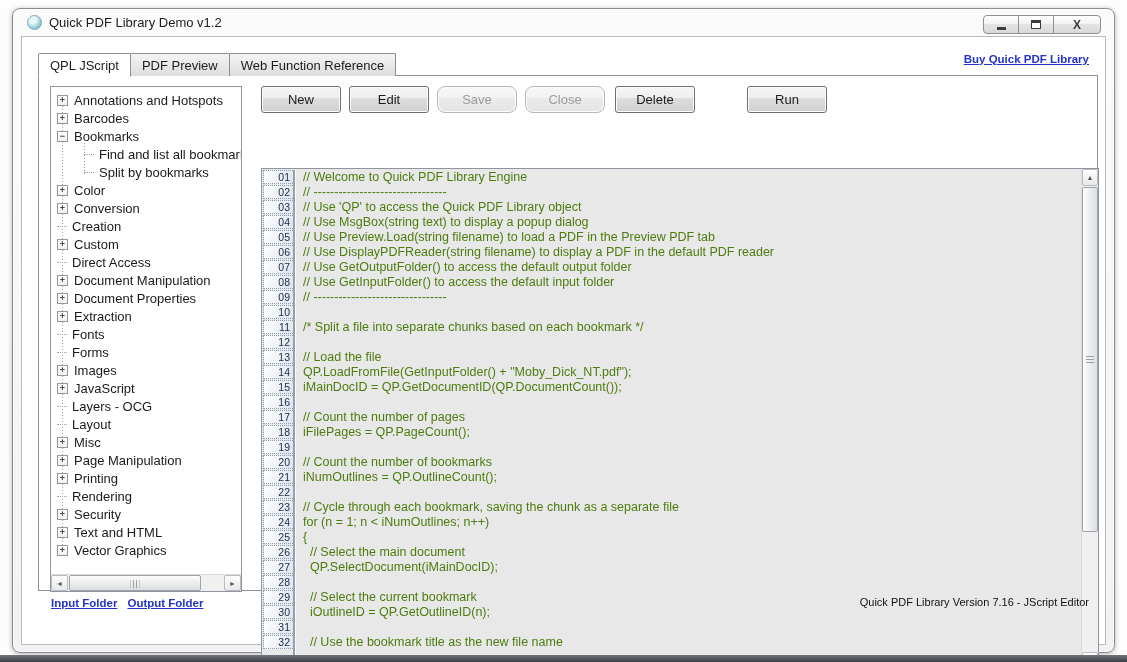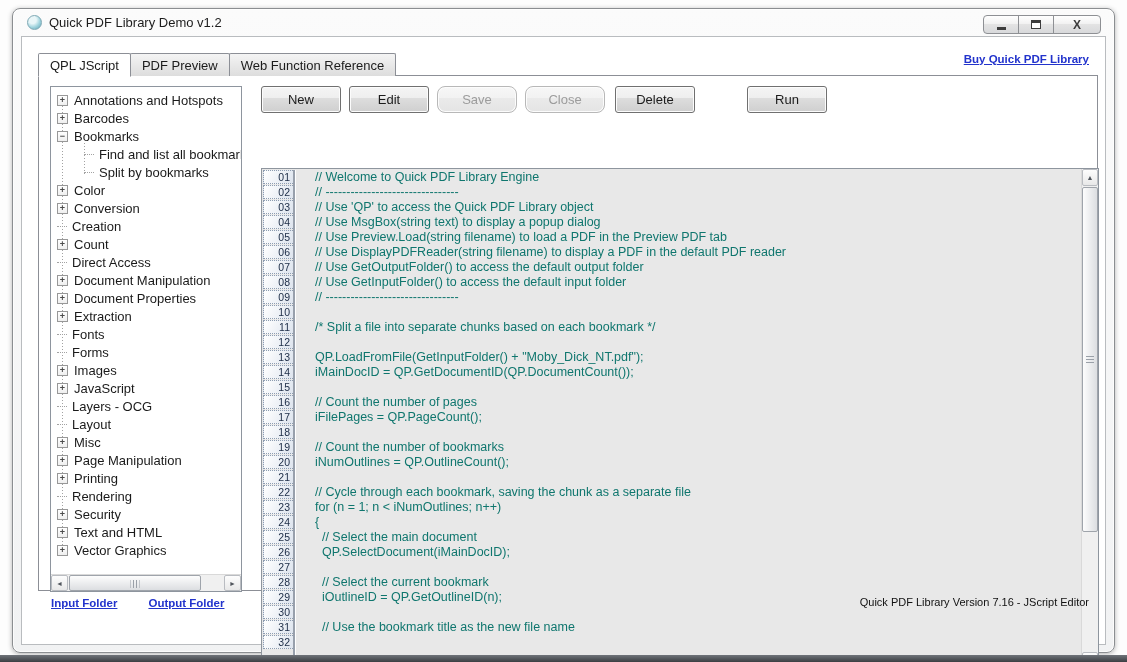--- a/index.html
+++ b/index.html
@@ -64,31 +64,31 @@
     background:linear-gradient(#f5f5f5,#eeeeee 45%,#dddddd 46%,#cfcfcf); box-shadow:inset 0 0 0 1px #fcfcfc; cursor:default; }
   .btn.disabled { border-color:#b8b8b8; color:#9c9c9c; background:linear-gradient(#f7f7f7,#f2f2f2 45%,#eaeaea 46%,#e4e4e4);border-radius:8px; }
 
   
   .editor { position:absolute; left:222px; top:92px; width:838px; height:502px; background:#e8e8e8; border:1px solid #8e959e; overflow:hidden; }
   .gutter { position:absolute; left:1px; top:1px; width:30px; bottom:0; overflow:hidden; }
   .gcell { height:14px; margin-bottom:1px; border:1px dotted #8d9cb0; border-right:none;
     background:linear-gradient(120deg,#ffffff,#dde4ee); display:flex; align-items:center; justify-content:flex-end;
     padding-right:3px; font-size:10.5px; color:#20304a; }
   .codepane { position:absolute; left:31px; top:1px; right:17px; bottom:0; border-left:2px solid #98a0ac; box-shadow:inset 1px 0 0 #ffffff; overflow:hidden; }
-  .cline { height:15px; line-height:15px; font-size:12.5px; color:#0f766e; white-space:pre; padding-left:20px; }
+  .cline { height:15px; line-height:15px; font-size:12.5px; color:#4d7c0f; white-space:pre; padding-left:8px; }
   .vscroll { position:absolute; right:0; top:0; bottom:0; width:17px; background:#f0f0f0; border-left:1px solid #d9d9d9; }
   .vbtn { position:absolute; left:0; width:16px; height:17px; background:linear-gradient(#fdfdfd,#e8e8e8); border:1px solid #b9bcc1; border-radius:2px;
     font-size:7px; color:#50555c; display:flex; align-items:center; justify-content:center; }
   .vbtn.up { top:0; } .vbtn.down { bottom:0; }
   .vthumb { position:absolute; left:0; top:18px; width:16px; height:345px; background:linear-gradient(to right,#fdfdfd,#dcdee1); border:1px solid #9fa4ab; border-radius:2px; }
   .vthumb::after { content:""; position:absolute; top:50%; left:3px; width:8px; height:9px; transform:translateY(-50%);
     background-image:repeating-linear-gradient(to bottom,#9aa0a8 0 1px,transparent 1px 3px); }
 
   
-  .footer-links { position:absolute; left:29px; top:560px; display:flex; gap:31px; }
+  .footer-links { position:absolute; left:29px; top:560px; display:flex; gap:10px; }
   .flink { font-size:11.5px; font-weight:bold; color:#2233cc; text-decoration:underline; cursor:pointer; }
   .statusbar { position:absolute; right:16px; top:559px; font-size:11px; font-weight:normal; color:#111111; }
 
   .bottom-band { position:absolute; left:0; top:655px; width:1127px; height:7px; background:linear-gradient(#70747a,#3b3e42); }
 </style>
 </head>
 <body>
 
 <div class="screen">
   <div class="window">
@@ -148,21 +148,21 @@
               <div class="trow">
                 <span class="toggle">+</span>
                 <span>Conversion</span>
               </div>
               <div class="trow">
                 <span class="stub"></span>
                 <span>Creation</span>
               </div>
               <div class="trow">
                 <span class="toggle">+</span>
-                <span>Count</span>
+                <span>Custom</span>
               </div>
               <div class="trow">
                 <span class="stub"></span>
                 <span>Direct Access</span>
               </div>
               <div class="trow">
                 <span class="toggle">+</span>
                 <span>Document Manipulation</span>
               </div>
               <div class="trow">
@@ -284,20 +284,21 @@
               <div class="cline">// Use 'QP' to access the Quick PDF Library object</div>
               <div class="cline">// Use MsgBox(string text) to display a popup dialog</div>
               <div class="cline">// Use Preview.Load(string filename) to load a PDF in the Preview PDF tab</div>
               <div class="cline">// Use DisplayPDFReader(string filename) to display a PDF in the default PDF reader</div>
               <div class="cline">// Use GetOutputFolder() to access the default output folder</div>
               <div class="cline">// Use GetInputFolder() to access the default input folder</div>
               <div class="cline">// --------------------------------</div>
               <div class="cline"></div>
               <div class="cline">/* Split a file into separate chunks based on each bookmark */</div>
               <div class="cline"></div>
+              <div class="cline">// Load the file</div>
               <div class="cline">QP.LoadFromFile(GetInputFolder() + "Moby_Dick_NT.pdf");</div>
               <div class="cline">iMainDocID = QP.GetDocumentID(QP.DocumentCount());</div>
               <div class="cline"></div>
               <div class="cline">// Count the number of pages</div>
               <div class="cline">iFilePages = QP.PageCount();</div>
               <div class="cline"></div>
               <div class="cline">// Count the number of bookmarks</div>
               <div class="cline">iNumOutlines = QP.OutlineCount();</div>
               <div class="cline"></div>
               <div class="cline">// Cycle through each bookmark, saving the chunk as a separate file</div>

